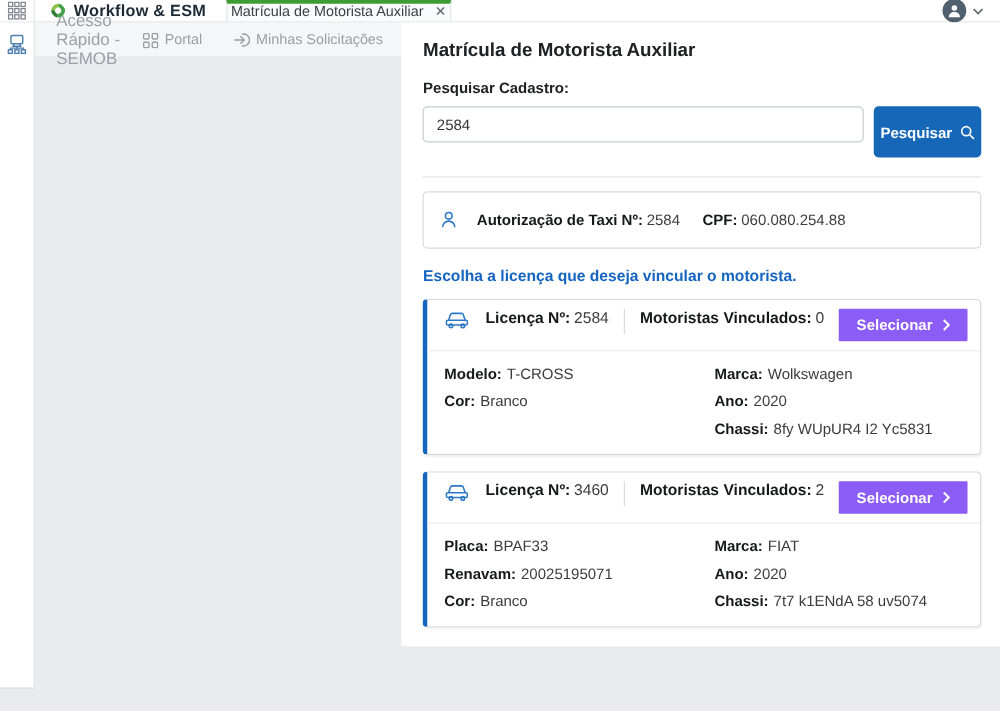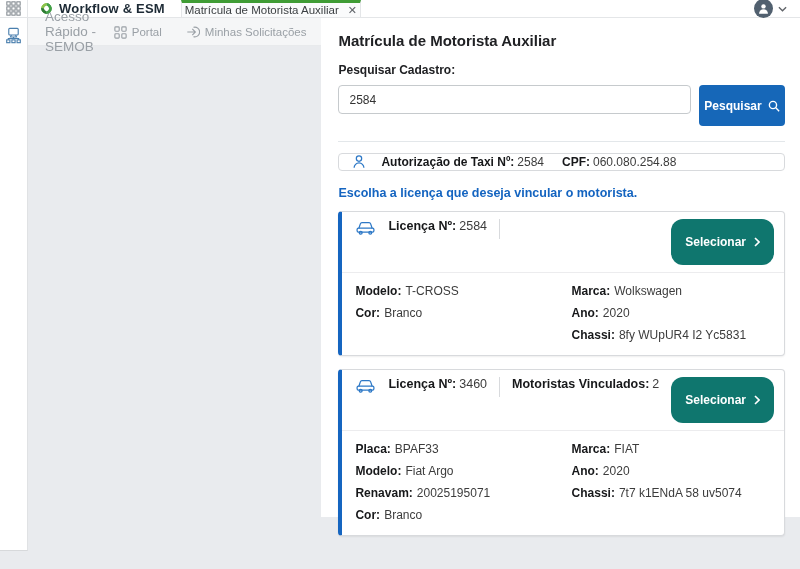--- a/index.html
+++ b/index.html
@@ -36,32 +36,32 @@
 
   .content { background: #fff; height: 499px; padding: 14px 15px 0 17px; }
   .page-title { font-size: 15px; font-weight: bold; color: #202124; }
   .search-label { margin-top: 14px; font-size: 12px; font-weight: bold; color: #202124; }
   .search-row { margin-top: 8px; display: flex; gap: 8px; }
   .search-input { flex: 1; height: 29px; border: 1px solid #c6cacd; border-radius: 4px; padding: 0 10px; font-size: 12px; color: #333; font-family: inherit; outline: none; }
   .btn-search { width: 86px; height: 41px; background: #1667b8; color: #fff; font-weight: bold; font-size: 12px; border: none; border-radius: 4px; display: flex; align-items: center; justify-content: center; gap: 6px; cursor: pointer; font-family: inherit; }
 
   .divider { margin-top: 15px; border: none; border-top: 1px solid #e3e7ea; }
 
-  .auth-box { margin-top: 11px; border: 1px solid #d8dadd; border-radius: 4px; padding: 0 12px; display: flex; align-items: center; gap: 18px; font-size: 12px; color: #3c3c3c; }
+  .auth-box { margin-top: 11px; border: 1px solid #d8dadd; border-radius: 4px; padding: 14px 12px; display: flex; align-items: center; gap: 18px; font-size: 12px; color: #3c3c3c; }
   .auth-box .icon-wrap { margin-right: -4px; }
   .auth-item b { color: #17181a; margin-right: 3px; }
 
   .choose-text { margin: 15px 0 11px; font-size: 12.5px; font-weight: bold; color: #1464c0; }
 
   .license-card { border: 1px solid #d8dadd; border-left: 4px solid #1565c0; border-radius: 4px; box-shadow: 0 1px 2px rgba(0,0,0,.07); margin-bottom: 13px; background: #fff; }
   .card-header { display: flex; align-items: flex-start; gap: 12px; padding: 7px 10px 7px 13px; border-bottom: 1px solid #ececee; }
   .card-header-item { font-size: 12.5px; color: #3c3c3c; white-space: nowrap; }
   .card-header-item b { color: #17181a; margin-right: 3px; }
   .vdiv { width: 1px; height: 20px; background: #d8dadd; }
-  .btn-select { margin-left: auto; background: #0f766e; color: #fff; border: none; border-radius: 12px; font-weight: bold; font-size: 12px; padding: 16px 14px; display: flex; align-items: center; gap: 8px; cursor: pointer; font-family: inherit; }
+  .btn-select { margin-left: auto; background: #8b5cf6; color: #fff; border: none; border-radius: 1px; font-weight: bold; font-size: 12px; padding: 6px 14px; display: flex; align-items: center; gap: 8px; cursor: pointer; font-family: inherit; }
   .card-body { display: flex; padding: 7px 13px 9px; }
   .card-col { width: 52%; }
   .card-col.right { width: 48%; }
   .frow { font-size: 12px; color: #3c3c3c; padding: 4px 0; white-space: nowrap; }
   .frow b { color: #17181a; margin-right: 4px; }
 </style>
 </head>
 <body>
 
 <div class="topbar">
@@ -184,20 +184,21 @@
           <span>
             <svg width="21" height="16" viewBox="0 0 22 16" fill="none" stroke="#2d78c6" stroke-width="1.3">
               <path d="M4 9.5L5.6 4.7A1.8 1.8 0 0 1 7.3 3.5h7.4a1.8 1.8 0 0 1 1.7 1.2L18 9.5"></path>
               <rect x="2.2" y="9.3" width="17.6" height="4" rx="1.4"></rect>
               <circle cx="6" cy="14" r="1.5"></circle>
                 <circle cx="16" cy="14" r="1.5"></circle>
             </svg>
           </span>
           <span class="card-header-item"><b>Licença Nº:</b><span>2584</span></span>
           <span class="vdiv"></span>
+          <span class="card-header-item"><b>Motoristas Vinculados:</b><span>0</span></span>
           <button class="btn-select">
             <span>Selecionar</span>
             <span>
               <svg width="6" height="10" viewBox="0 0 6 10" fill="none" stroke="#fff" stroke-width="1.6">
                   <path d="M1 1l4 4-4 4"></path>
                 </svg>
             </span>
           </button>
         </div>
         <div class="card-body">
@@ -231,21 +232,20 @@
             <span>
               <svg width="6" height="10" viewBox="0 0 6 10" fill="none" stroke="#fff" stroke-width="1.6">
                   <path d="M1 1l4 4-4 4"></path>
                 </svg>
             </span>
           </button>
         </div>
         <div class="card-body">
           <div class="card-col">
             <div class="frow"><b>Placa:</b><span>BPAF33</span></div>
-            <div class="frow"><b>Modelo:</b><span>Fiat Argo</span></div>
             <div class="frow"><b>Renavam:</b><span>20025195071</span></div>
             <div class="frow"><b>Cor:</b><span>Branco</span></div>
           </div>
           <div class="card-col right">
             <div class="frow"><b>Marca:</b><span>FIAT</span></div>
             <div class="frow"><b>Ano:</b><span>2020</span></div>
             <div class="frow"><b>Chassi:</b><span>7t7 k1ENdA 58 uv5074</span></div>
           </div>
         </div>
       </div>

